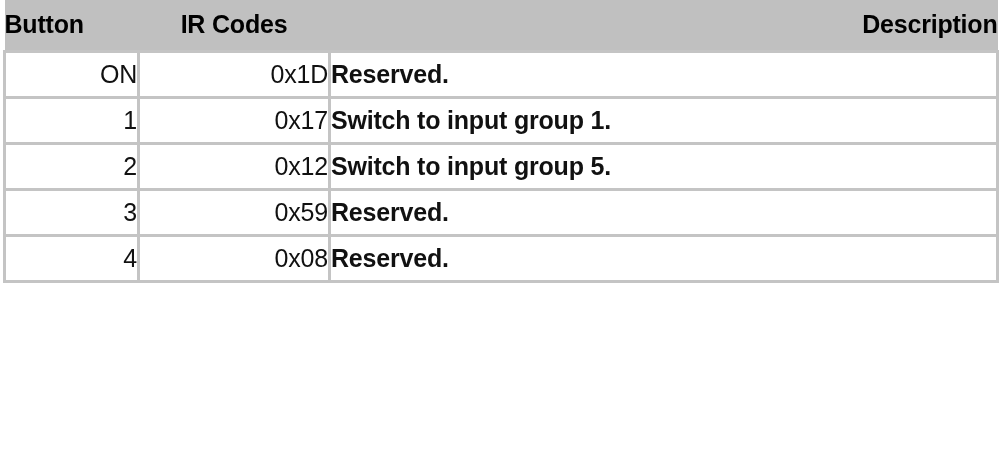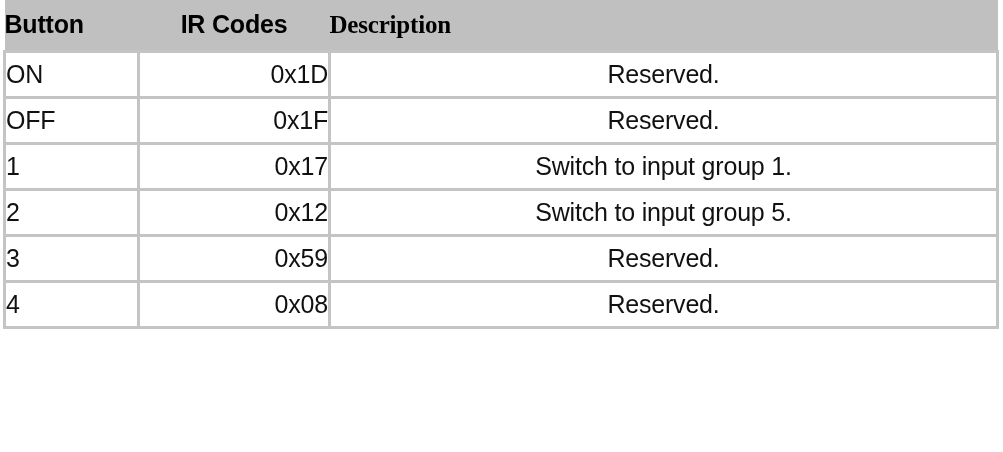--- a/index.html
+++ b/index.html
@@ -37,41 +37,41 @@
     padding: 0;
     height: 51px;
     vertical-align: middle;
     font-weight: bold;
     font-size: 25px;
     color: #000000;
     letter-spacing: -0.2px;
   }
   th.col-button   { width: 134px; text-align: left; padding-left: 22px; box-sizing: border-box; }
   th.col-ircodes  { width: 191px; text-align: center; padding-left: 17px; box-sizing: border-box; }
-  th.col-desc     { width: 668px; text-align: left; padding-left: 16px; box-sizing: border-box; font-family: Liberation Serif, serif; }
+  th.col-desc     { width: 668px; text-align: right; padding-left: 16px; box-sizing: border-box; }
 
   
   table.ir-table tbody td {
     border: 3px solid #c4c4c4;
     border-top-width: 0;
     height: 46px;
     padding: 0;
     font-size: 25px;
     color: #111111;
     background: #ffffff;
     vertical-align: middle;
     box-sizing: border-box;
     letter-spacing: -0.2px;
   }
   table.ir-table tbody tr:first-child td {
     border-top-width: 3px;
   }
-  td.c-button  { width: 134px; text-align: left; }
+  td.c-button  { width: 134px; text-align: right; }
   td.c-ircode  { width: 191px; text-align: right; }
-  td.c-desc    { width: 668px; text-align: center; padding-left: 16px; }
+  td.c-desc    { width: 668px; text-align: left; padding-left: 16px; font-weight: bold; }
 
   td.c-button, td.c-ircode { border-left-width: 3px; border-right-width: 3px; }
 
   
   .keybtn {
     display: inline-block;
     width: 44px;
     height: 26px;
     background: #000000;
     position: relative;
@@ -108,25 +108,20 @@
       </tr>
     </thead>
     <tbody>
 
       <tr>
         <td class="c-button">ON</td>
         <td class="c-ircode">0x1D</td>
         <td class="c-desc">Reserved.</td>
       </tr>
 
-      <tr>
-        <td class="c-button">OFF</td>
-        <td class="c-ircode">0x1F</td>
-        <td class="c-desc">Reserved.</td>
-      </tr>
 
 
 
       <tr>
         <td class="c-button">1</td>
         <td class="c-ircode">0x17</td>
         <td class="c-desc">Switch to input group 1.</td>
       </tr>
 
       <tr>

